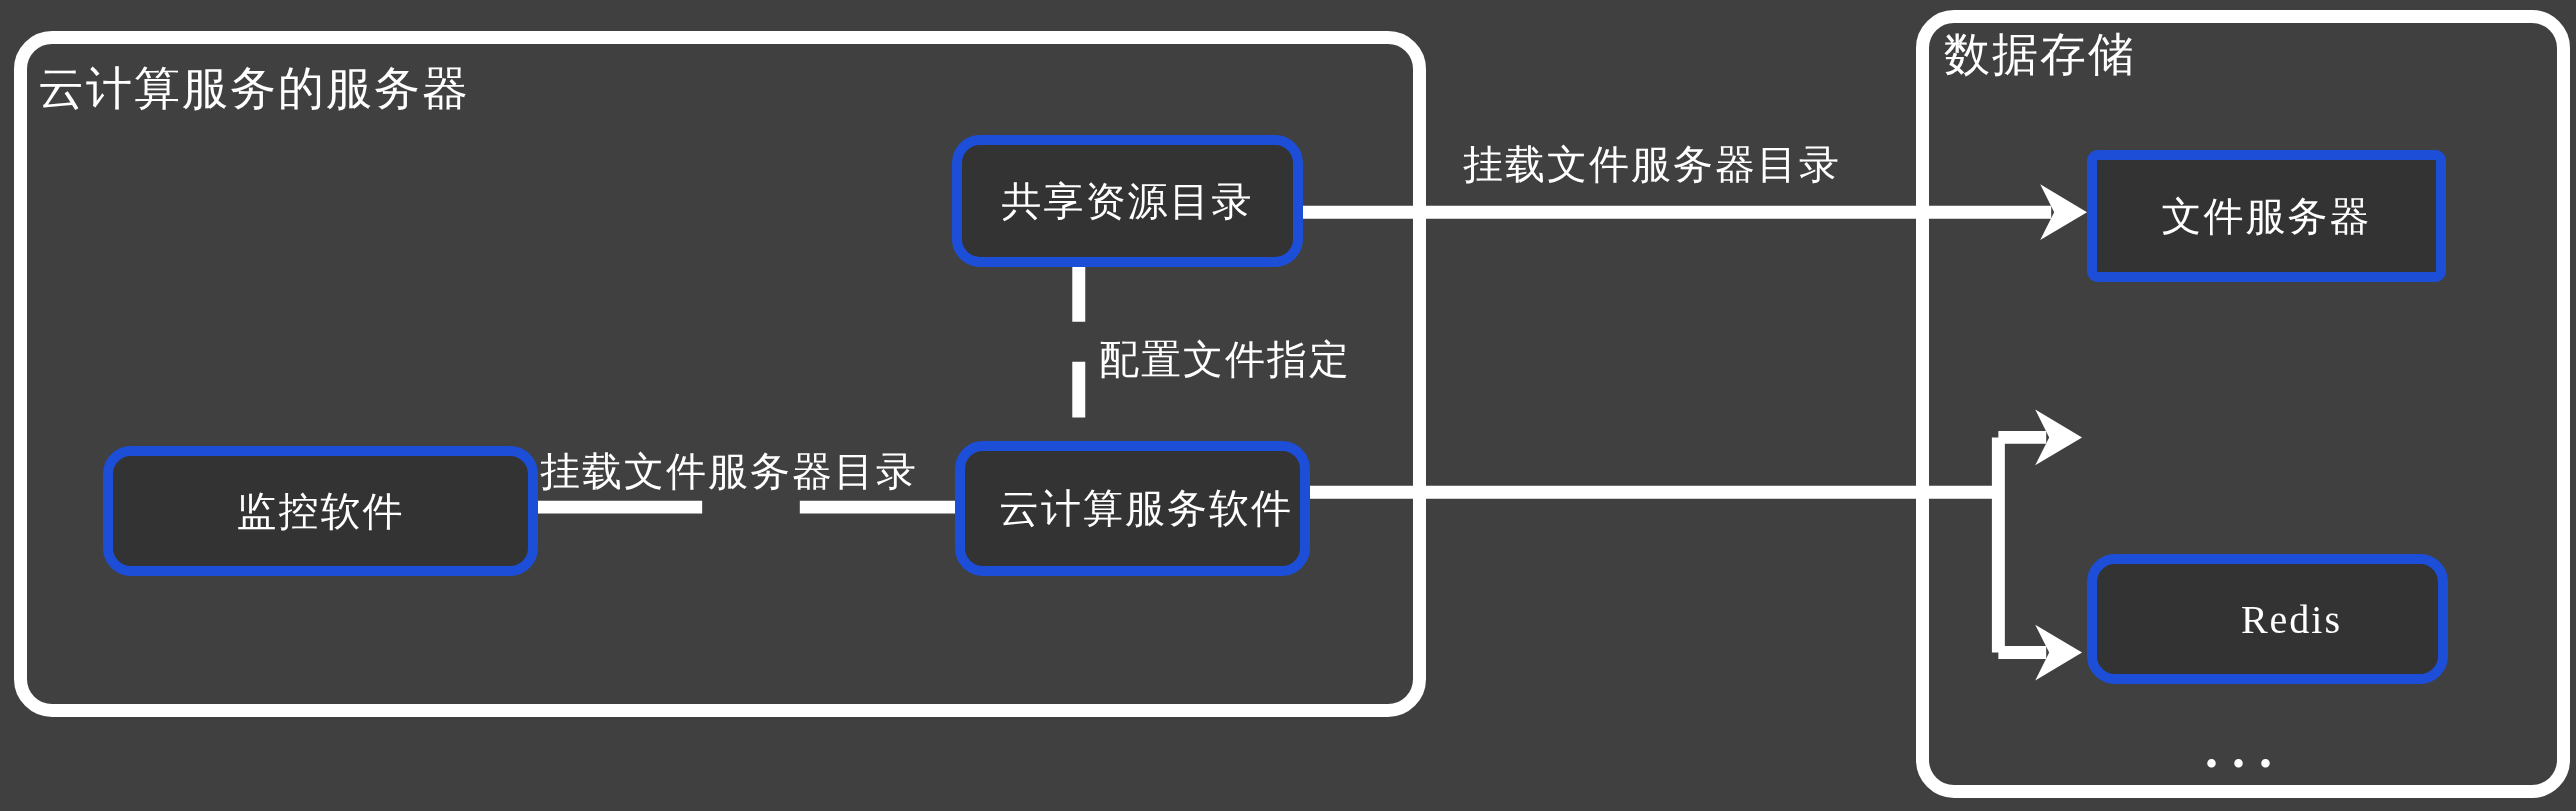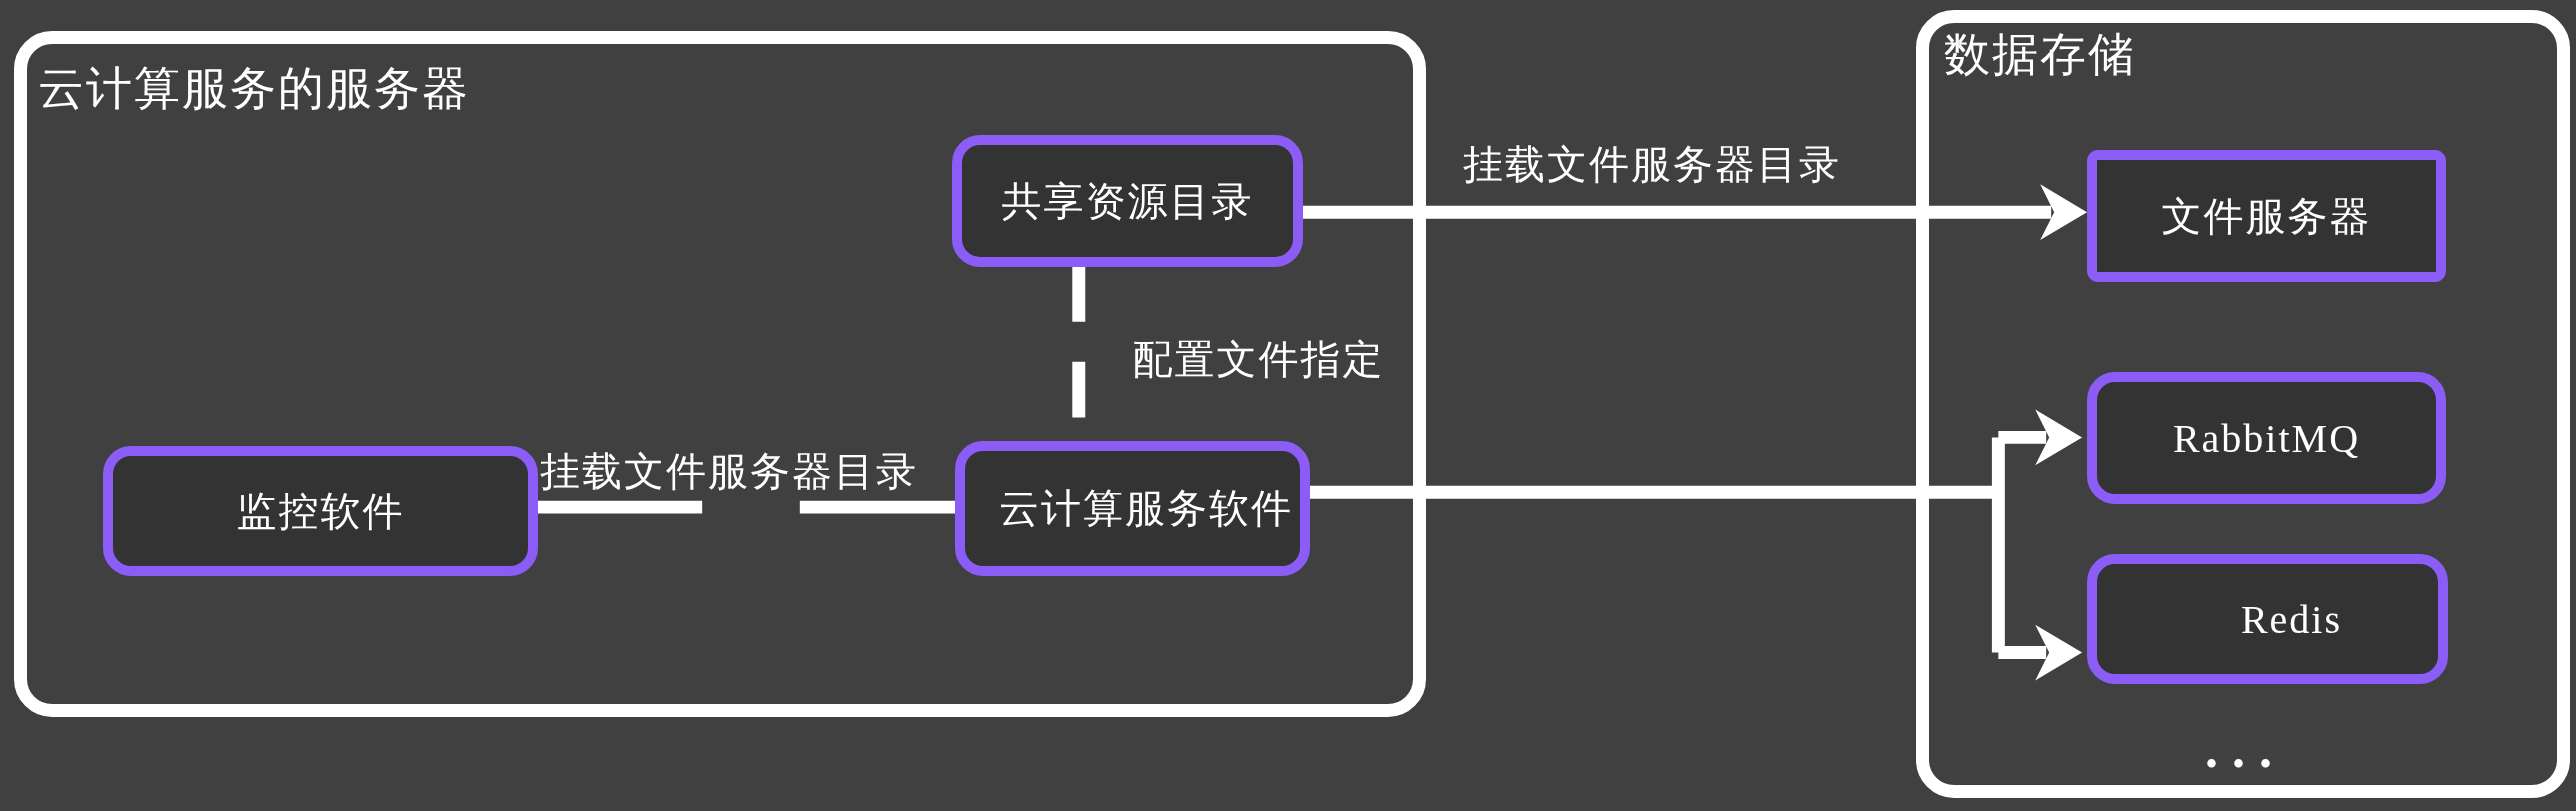--- a/index.html
+++ b/index.html
@@ -27,21 +27,21 @@
     position: absolute;
     font-size: 46px;
     font-weight: 400;
     color: #fff;
     white-space: nowrap;
     letter-spacing: 2px;
   }
   .node {
     position: absolute;
     background: #333333;
-    border: 10px solid #8b5cf6;
+    border: 10px solid #1d4ed8;
     border-radius: 28px;
     box-sizing: border-box;
     display: flex;
     align-items: center;
     justify-content: center;
     font-size: 40px;
     color: #fff;
     white-space: nowrap;
     letter-spacing: 2px;
   }
@@ -96,27 +96,26 @@
   </svg>
 
   <div class="node" style="left:952px; top:135px; width:351px; height:132px;">共享资源目录</div>
 
   <div class="node" style="left:103px; top:446px; width:435px; height:130px;">监控软件</div>
 
   <div class="node" style="left:955px; top:441px; width:355px; height:135px;padding-left:27px;">云计算服务软件</div>
 
   <div class="node" style="left:2087px; top:150px; width:359px; height:132px;border-radius:11px;">文件服务器</div>
 
-  <div class="node" style="left:2087px; top:372px; width:359px; height:132px;">RabbitMQ</div>
 
   <div class="node" style="left:2087px; top:554px; width:361px; height:130px;padding-left:48px;">Redis</div>
 
   <div class="ellipsis" style="left:2146px; top:720px; width:199px;">...</div>
 
   <div class="edge-label" style="left:1403px; top:138px; width:498px;">挂载文件服务器目录</div>
 
-  <div class="edge-label" style="left:1099px; top:333px; width:319px; text-align:center;">配置文件指定</div>
+  <div class="edge-label" style="left:1099px; top:333px; width:319px; text-align:left;">配置文件指定</div>
 
   <div class="edge-label" style="left:480px; top:445px; width:498px;">挂载文件服务器目录</div>
 
 
 </div>
 
 
 </body></html>

